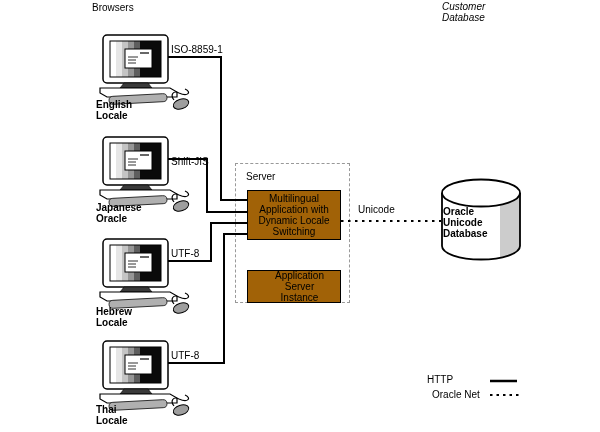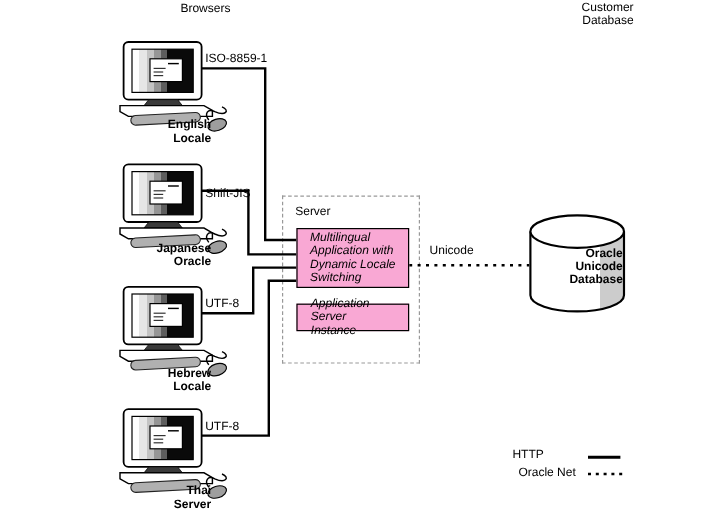--- a/index.html
+++ b/index.html
@@ -4,34 +4,34 @@
 <style>
   html,body { margin:0; padding:0; background:#fff; }
   .canvas {
     position:relative; width:600px; height:432px; background:#ffffff;
     font-family:"Liberation Sans", sans-serif; color:#000; overflow:hidden;
   }
   .lbl {
     position:absolute; font-size:10px; line-height:11px;
     white-space:pre-line; color:#000;
   }
-  .center { text-align:right; }
+  .center { text-align:left; }
   .right  { text-align:left; }
   .bold   { font-weight:bold; }
   .server-boundary {
     position:absolute; left:235px; top:163px; width:115px; height:140px;
     border:1px dashed #999999; background:transparent; box-sizing:border-box;
   }
   .solid-box {
-    position:absolute; background:#f9a8d4; border:1.5px solid #000;
+    position:absolute; background:#a16207; border:1.5px solid #000;
     box-sizing:border-box; display:flex; align-items:center; justify-content:center;
-    text-align:left; font-size:10px; line-height:11px; white-space:pre-line;font-style:italic;
+    text-align:center; font-size:10px; line-height:11px; white-space:pre-line;
   }
   .ml-box   { left:247px; top:190px; width:94px; height:50px; }
-  .inst-box { left:247px; top:253px; width:94px; height:23px;padding-left:11px; }
+  .inst-box { left:247px; top:270px; width:94px; height:33px;padding-left:11px; }
   svg.gfx { position:absolute; left:0; top:0; }
 </style>
 </head>
 <body>
 
 <div class="canvas">
 
   <div class="server-boundary"></div>
 
   <svg class="gfx" width="600" height="432" viewBox="0 0 600 432">
@@ -101,36 +101,36 @@
       <rect x="500" y="188" width="20" height="76" fill="#cccccc" clip-path="url(#cylclip)"></rect>
       <path d="M442,193 L442,246 A39,13.5 0 0 0 520,246 L520,193" fill="none" stroke="#000" stroke-width="1.8"></path>
       <ellipse cx="481" cy="193" rx="39" ry="13.5" fill="#ffffff" stroke="#000" stroke-width="1.8"></ellipse>
     </g>
 
     <path d="M490,381 H517" fill="none" stroke="#000" stroke-width="2.5"></path>
     <path d="M490,395 H519" fill="none" stroke="#000" stroke-width="2" stroke-dasharray="2.5,4"></path>
   </svg>
 
   <div class="lbl center" style="left:92px; top:2px; width:100px;">Browsers</div>
-  <div class="lbl center" style="left:442px; top:1px; width:86px;">Customer
+  <div class="lbl center" style="left:442px; top:1px; width:86px;font-style:italic;">Customer
 Database</div>
 
   <div class="lbl" style="left:171px; top:44px;">ISO-8859-1</div>
   <div class="lbl" style="left:171px; top:156px;">Shift-JIS</div>
   <div class="lbl" style="left:171px; top:248px;">UTF-8</div>
   <div class="lbl" style="left:171px; top:350px;">UTF-8</div>
 
   <div class="lbl center bold" style="left:96px; top:99px; width:80px;">English
 Locale</div>
   <div class="lbl center bold" style="left:96px; top:202px; width:80px;">Japanese
 Oracle</div>
   <div class="lbl center bold" style="left:96px; top:306px; width:80px;">Hebrew
 Locale</div>
   <div class="lbl center bold" style="left:96px; top:404px; width:80px;">Thai
-Server</div>
+Locale</div>
 
   <div class="lbl" style="left:246px; top:171px;">Server</div>
 
   <div class="solid-box ml-box">Multilingual
 Application with
 Dynamic Locale
 Switching</div>
   <div class="solid-box inst-box">Application Server
 Instance</div>
 

